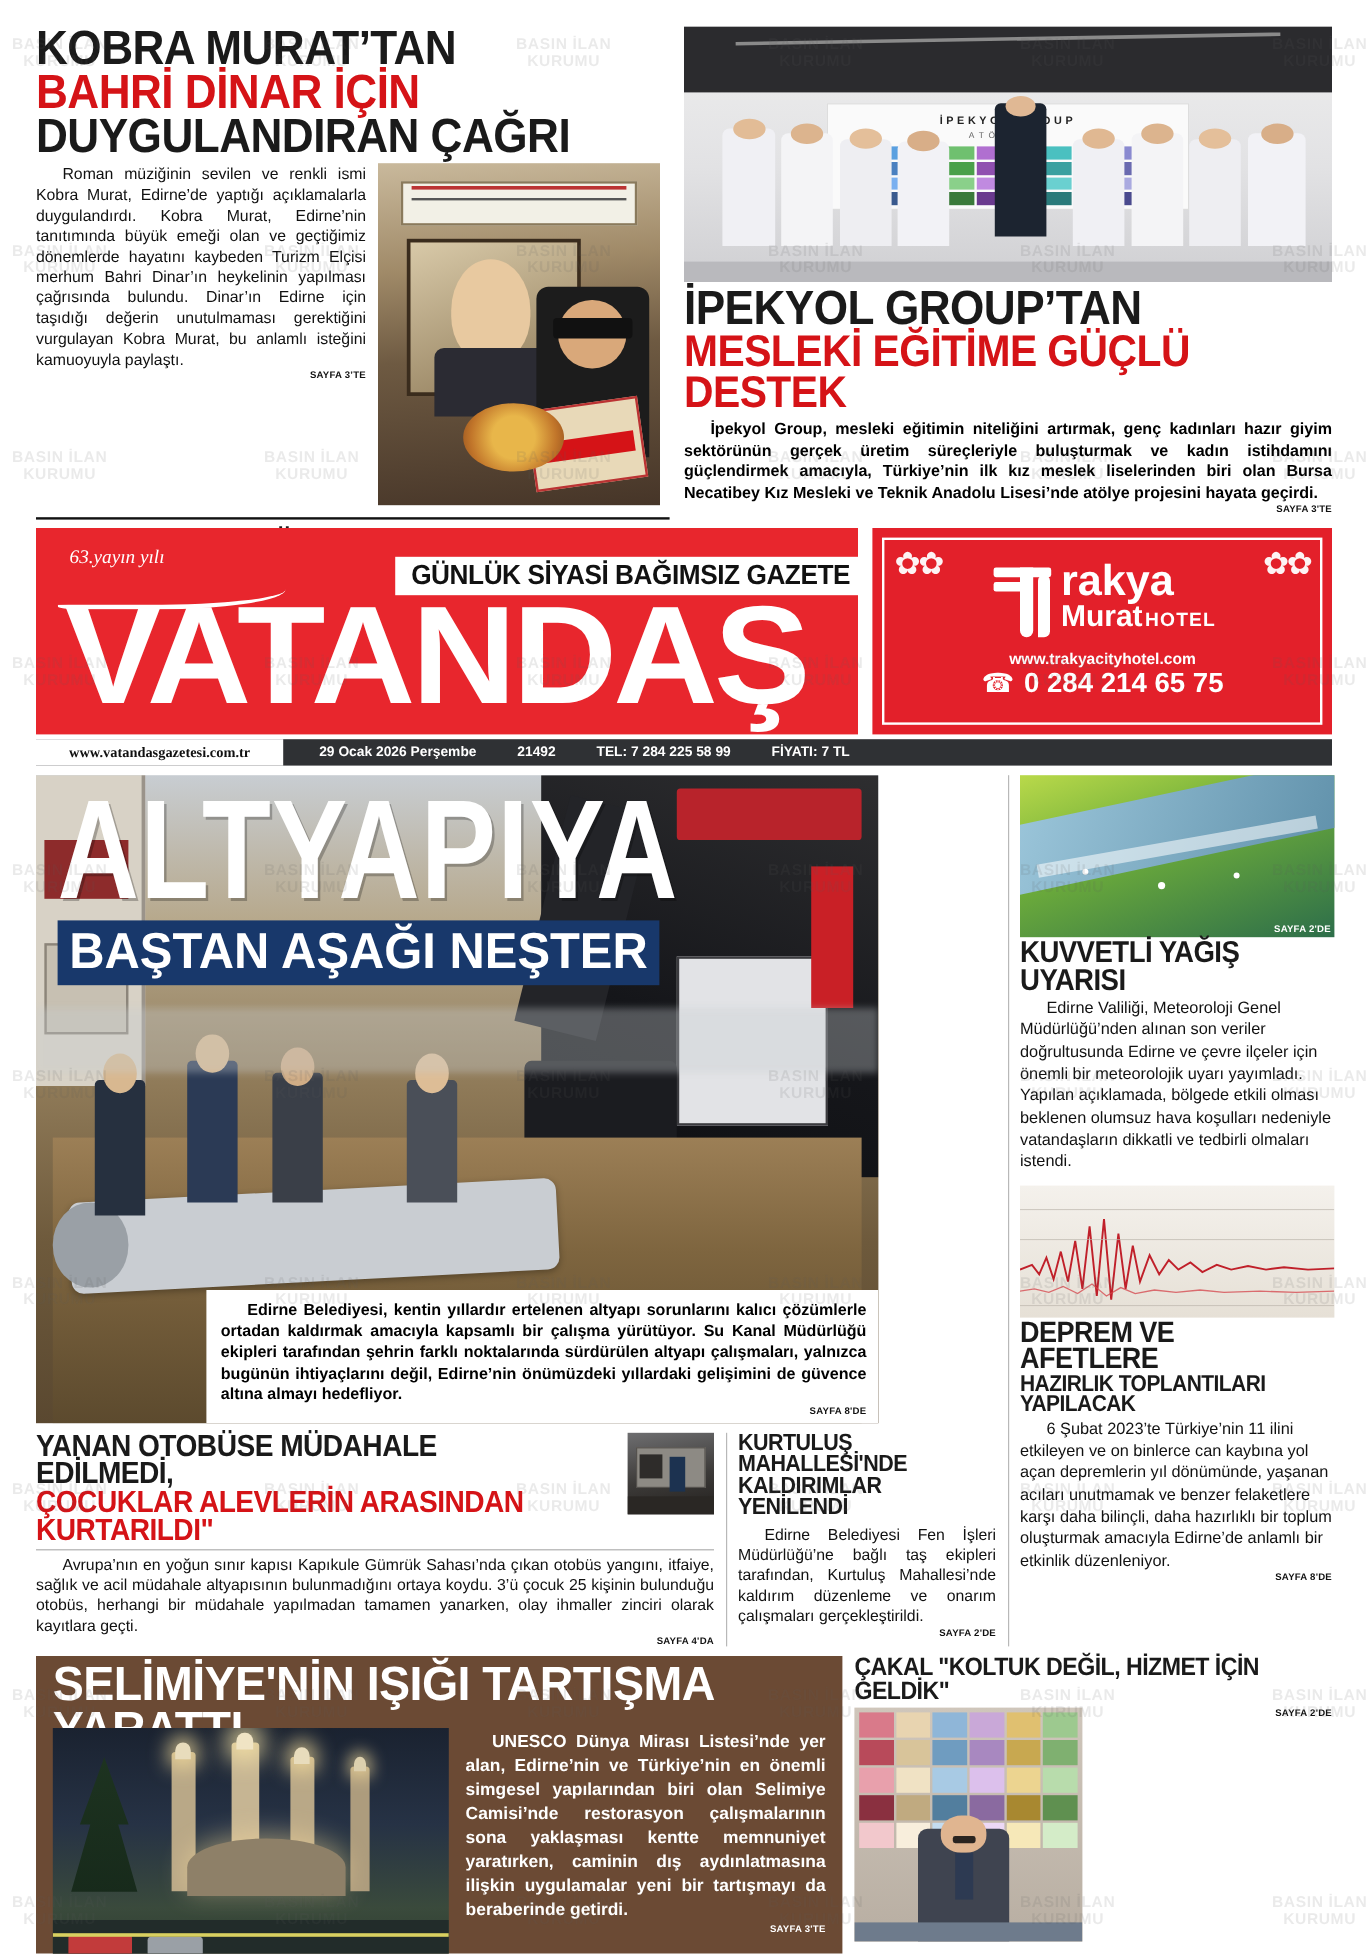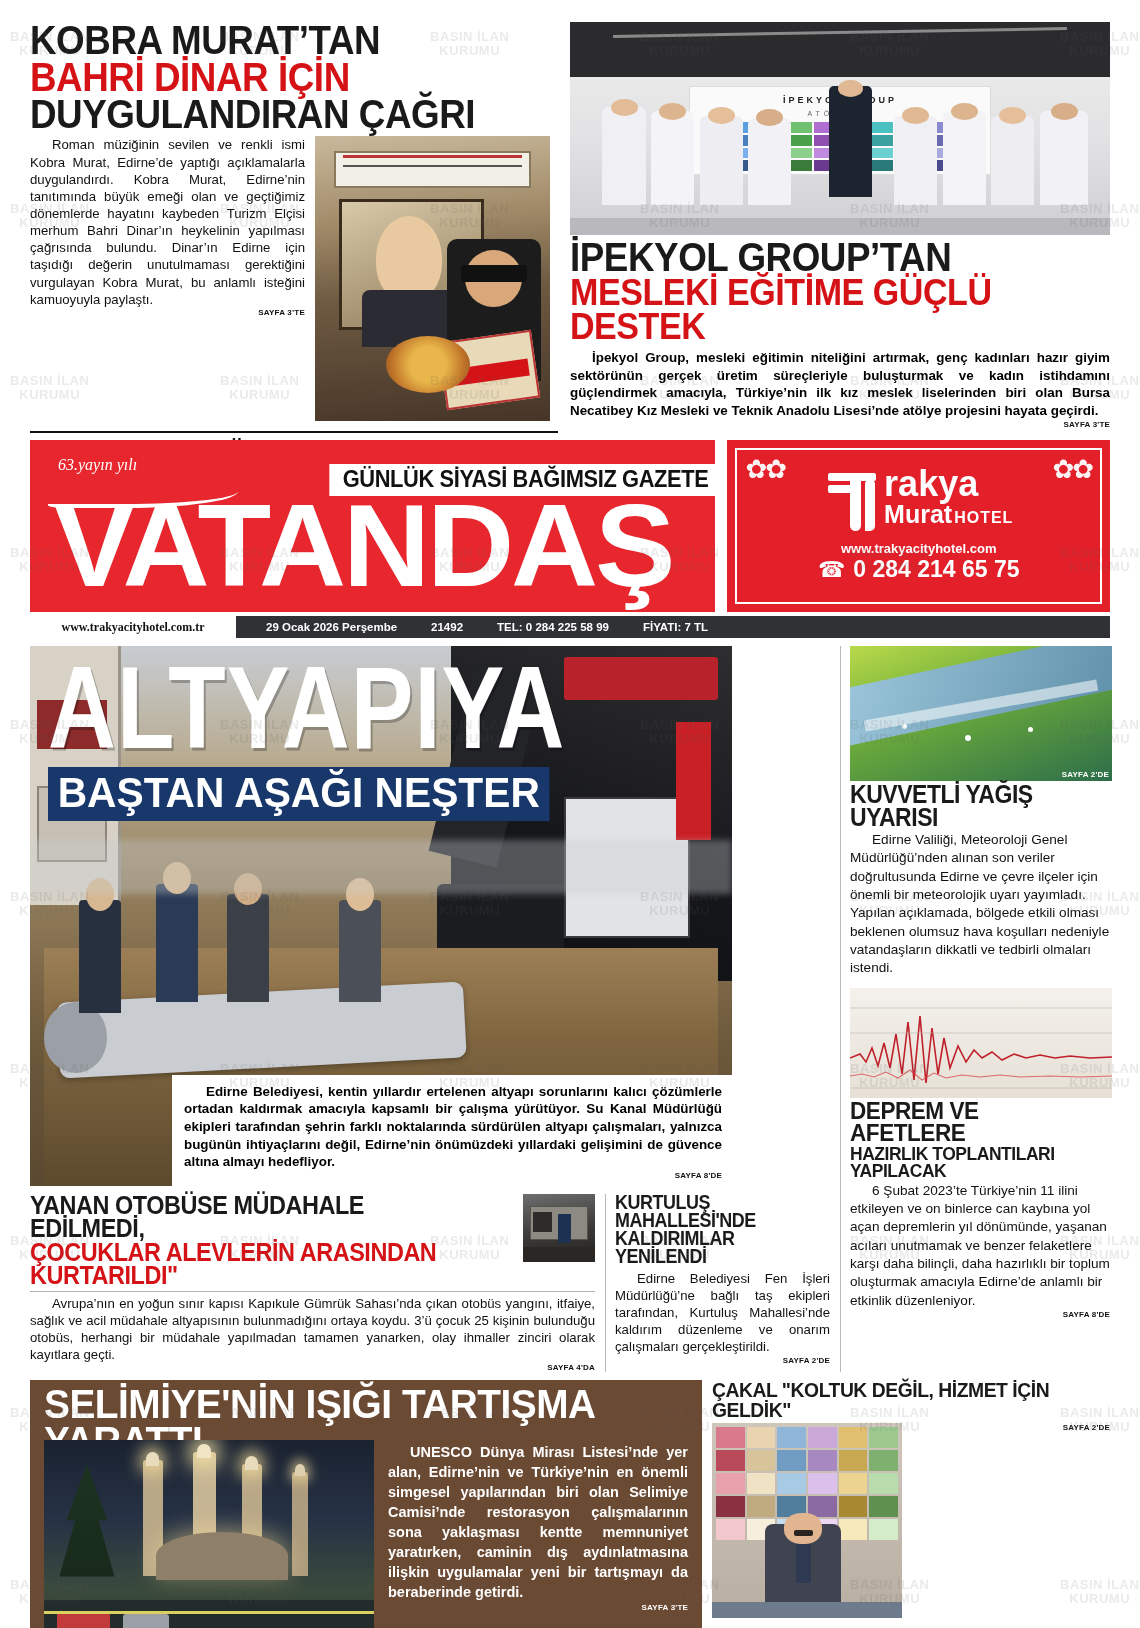--- a/index.html
+++ b/index.html
@@ -300,25 +300,25 @@
         <div class="hotel-url">www.trakyacityhotel.com</div>
         <div style="display:flex;align-items:center;gap:8px;">
           <span style="font-size:22px;">☎</span>
           <span class="hotel-phone">0 284 214 65 75</span>
         </div>
       </div>
     </div>
   </div>
 
   <div class="infobar">
-    <div class="site">www.trakyacityhotel.com.tr</div>
+    <div class="site">www.vatandasgazetesi.com.tr</div>
     <div class="rest">
       <span>29 Ocak 2026 Perşembe</span>
       <span>21492</span>
-      <span>TEL: 0 284 225 58 99</span>
+      <span>TEL: 7 284 225 58 99</span>
       <span>FİYATI: 7 TL</span>
     </div>
   </div>
 
   <div class="main-wrap">
 
     <div class="main-left">
       <div class="lead-photo photo" style="background:linear-gradient(180deg,#c8cdd2 0%,#b7a98d 22%,#8f7a58 48%,#6e5a3c 72%,#5a4830 100%);">
 
         <div style="position:absolute;left:0;top:0;width:13%;height:48%;background:#d8d2c6;border-right:3px solid #9a938a;"></div>

